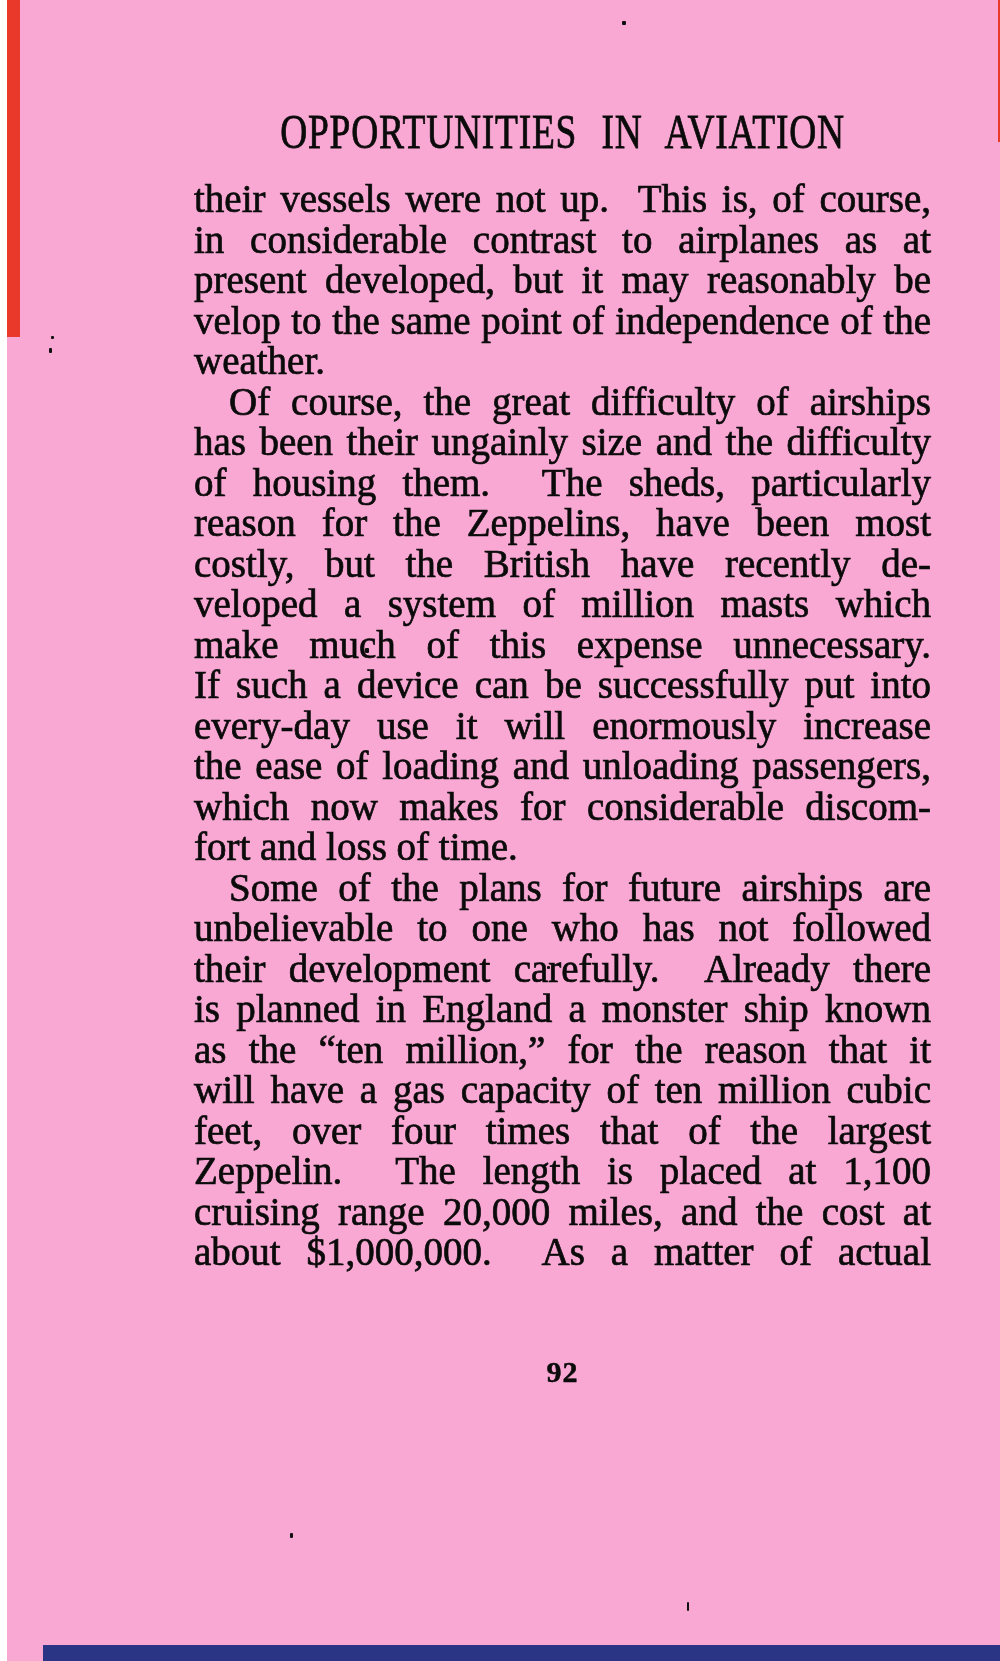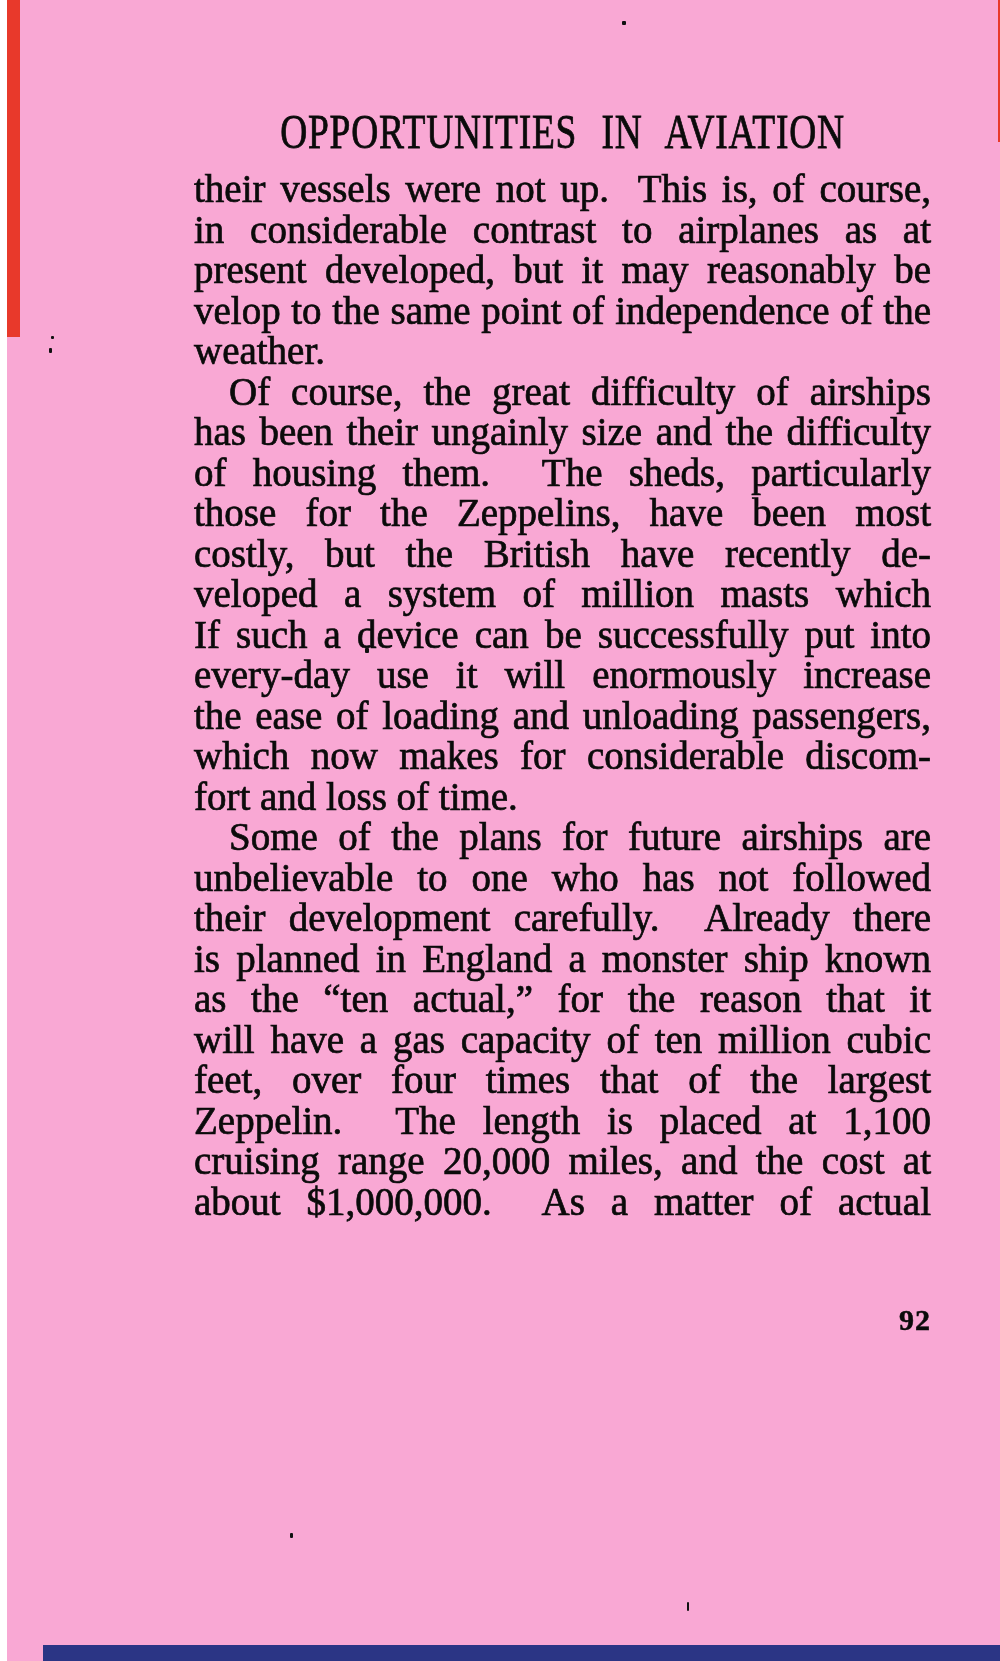--- a/index.html
+++ b/index.html
@@ -20,37 +20,37 @@
     text-align:center;
     letter-spacing:1px;
     word-spacing:18px;
     white-space:nowrap;
     transform:scaleX(0.78);
     transform-origin:50% 0;
     -webkit-text-stroke:0.8px #0b0b0b;
   }
   .text-block{
     position:absolute;
-    left:187px;top:169px;width:737px;
+    left:187px;top:179px;width:737px;
     -webkit-text-stroke:0.7px #0b0b0b;
   }
   .line{
     height:40.5px;line-height:40.5px;
     font-size:39px;
     text-align:justify;
     text-align-last:justify;
     white-space:normal;
   }
   .line.nj{text-align-last:left;}
   .line.ind{text-indent:35px;}
   .page-number{
     position:absolute;
-    left:187px;top:1300px;width:737px;
+    left:187px;top:1352px;width:737px;
     font-size:30px;line-height:40px;font-weight:700;
-    text-align:right;
+    text-align:center;
     letter-spacing:1px;
     -webkit-text-stroke:0.5px #0b0b0b;
   }
   .bar{position:absolute;}
   .speck{position:absolute;background:#101010;border-radius:1px;}
 </style>
 </head>
 <body>
 
 <div class="page">
@@ -58,33 +58,34 @@
 
   <div class="text-block">
       <div class="line">their vessels were not up.&nbsp; This is, of course,</div>
       <div class="line">in considerable contrast to airplanes as at</div>
       <div class="line">present developed, but it may reasonably be</div>
       <div class="line">velop to the same point of independence of the</div>
       <div class="line nj">weather.</div>
       <div class="line ind">Of course, the great difficulty of airships</div>
       <div class="line">has been their ungainly size and the difficulty</div>
       <div class="line">of housing them.&nbsp; The sheds, particularly</div>
-      <div class="line">those for the Zeppelins, have been most</div>
+      <div class="line">reason for the Zeppelins, have been most</div>
       <div class="line">costly, but the British have recently de-</div>
       <div class="line">veloped a system of million masts which</div>
+      <div class="line">make much of this expense unnecessary.</div>
       <div class="line">If such a device can be successfully put into</div>
       <div class="line">every-day use it will enormously increase</div>
       <div class="line">the ease of loading and unloading passengers,</div>
       <div class="line">which now makes for considerable discom-</div>
       <div class="line nj">fort and loss of time.</div>
       <div class="line ind">Some of the plans for future airships are</div>
       <div class="line">unbelievable to one who has not followed</div>
       <div class="line">their development carefully.&nbsp; Already there</div>
       <div class="line">is planned in England a monster ship known</div>
-      <div class="line">as the “ten actual,” for the reason that it</div>
+      <div class="line">as the “ten million,” for the reason that it</div>
       <div class="line">will have a gas capacity of ten million cubic</div>
       <div class="line">feet, over four times that of the largest</div>
       <div class="line">Zeppelin.&nbsp; The length is placed at 1,100</div>
       <div class="line">cruising range 20,000 miles, and the cost at</div>
       <div class="line">about $1,000,000.&nbsp; As a matter of actual</div>
     </div>
 
   <div class="page-number">92</div>
 
   <div id="scan-marks">

